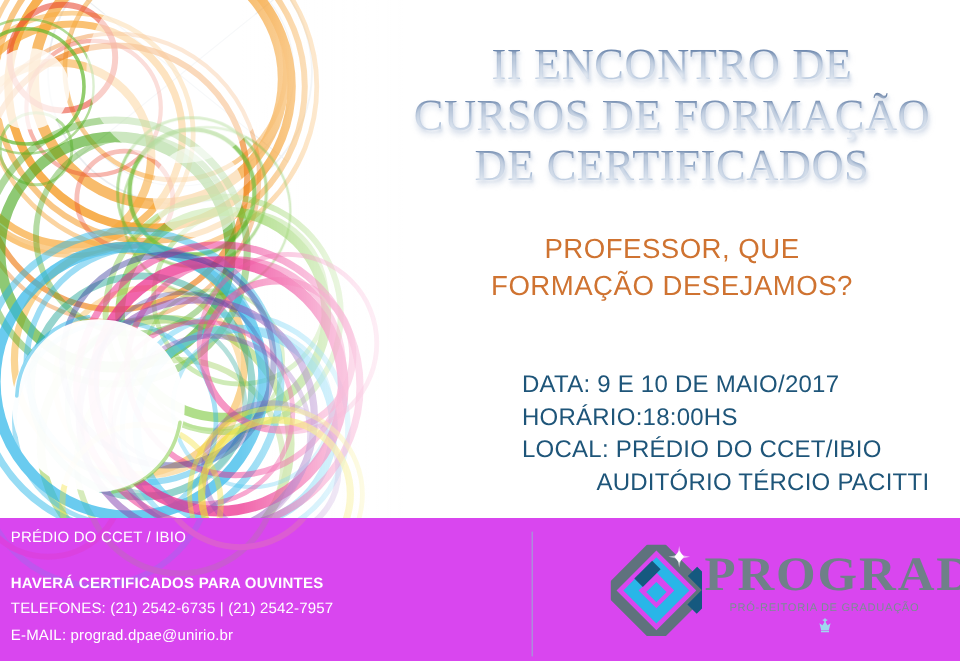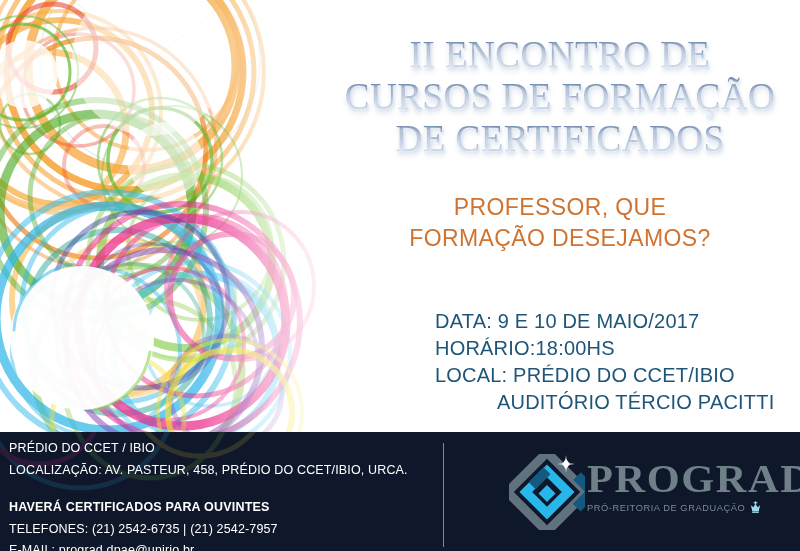--- a/index.html
+++ b/index.html
@@ -90,21 +90,21 @@
     white-space:nowrap;
   }
   .detail-line.indent{ padding-left:62px; }
 
   
   #footer{
     position:absolute;
     left:0; top:432px;
     width:800px;
     height:119px;
-    background:#0f172a;
+    background:#d946ef;
     overflow:hidden;
   }
   
   #footer-bleed{
     position:absolute;
     left:0; top:0; width:300px; height:70px;
     opacity:.16;
     pointer-events:none;
   }
   #footer-text{
@@ -153,20 +153,21 @@
     letter-spacing:1.5px;
     color:#6f8089;
     transform:scaleX(1.06);
     transform-origin:left center;
   }
   #logo-tagline-row{
     display:flex;
     align-items:center;
     gap:4px;
     margin-top:1px;
+    flex-direction:column;
   }
   #logo-tagline{
     font-size:9.3px;
     letter-spacing:0.55px;
     color:#7b8b93;
     white-space:nowrap;
   }
   #unirio-mark{ width:13px; height:13px; display:block; }
 </style>
 </head>
@@ -320,21 +321,20 @@
       <g fill="none" stroke-width="5" opacity=".9">
         <circle cx="80" cy="-40" r="96" stroke="#2bb6e8"></circle>
         <circle cx="150" cy="-34" r="80" stroke="#7cc93c"></circle>
         <circle cx="200" cy="-46" r="70" stroke="#f2e033"></circle>
         <circle cx="40" cy="-30" r="62" stroke="#ec2a8b"></circle>
       </g>
     </svg>
 
     <div id="footer-text">
       <div class="footer-line">PRÉDIO DO CCET / IBIO</div>
-      <div class="footer-line">LOCALIZAÇÃO: AV. PASTEUR, 458, PRÉDIO DO CCET/IBIO, URCA.</div>
       <div class="footer-line strong">HAVERÁ CERTIFICADOS PARA OUVINTES</div>
       <div class="footer-line">TELEFONES: (21) 2542-6735 | (21) 2542-7957</div>
       <div class="footer-line">E-MAIL: prograd.dpae@unirio.br</div>
     </div>
 
     <div id="footer-divider"></div>
   </div>
 
   <div id="logo">
 

